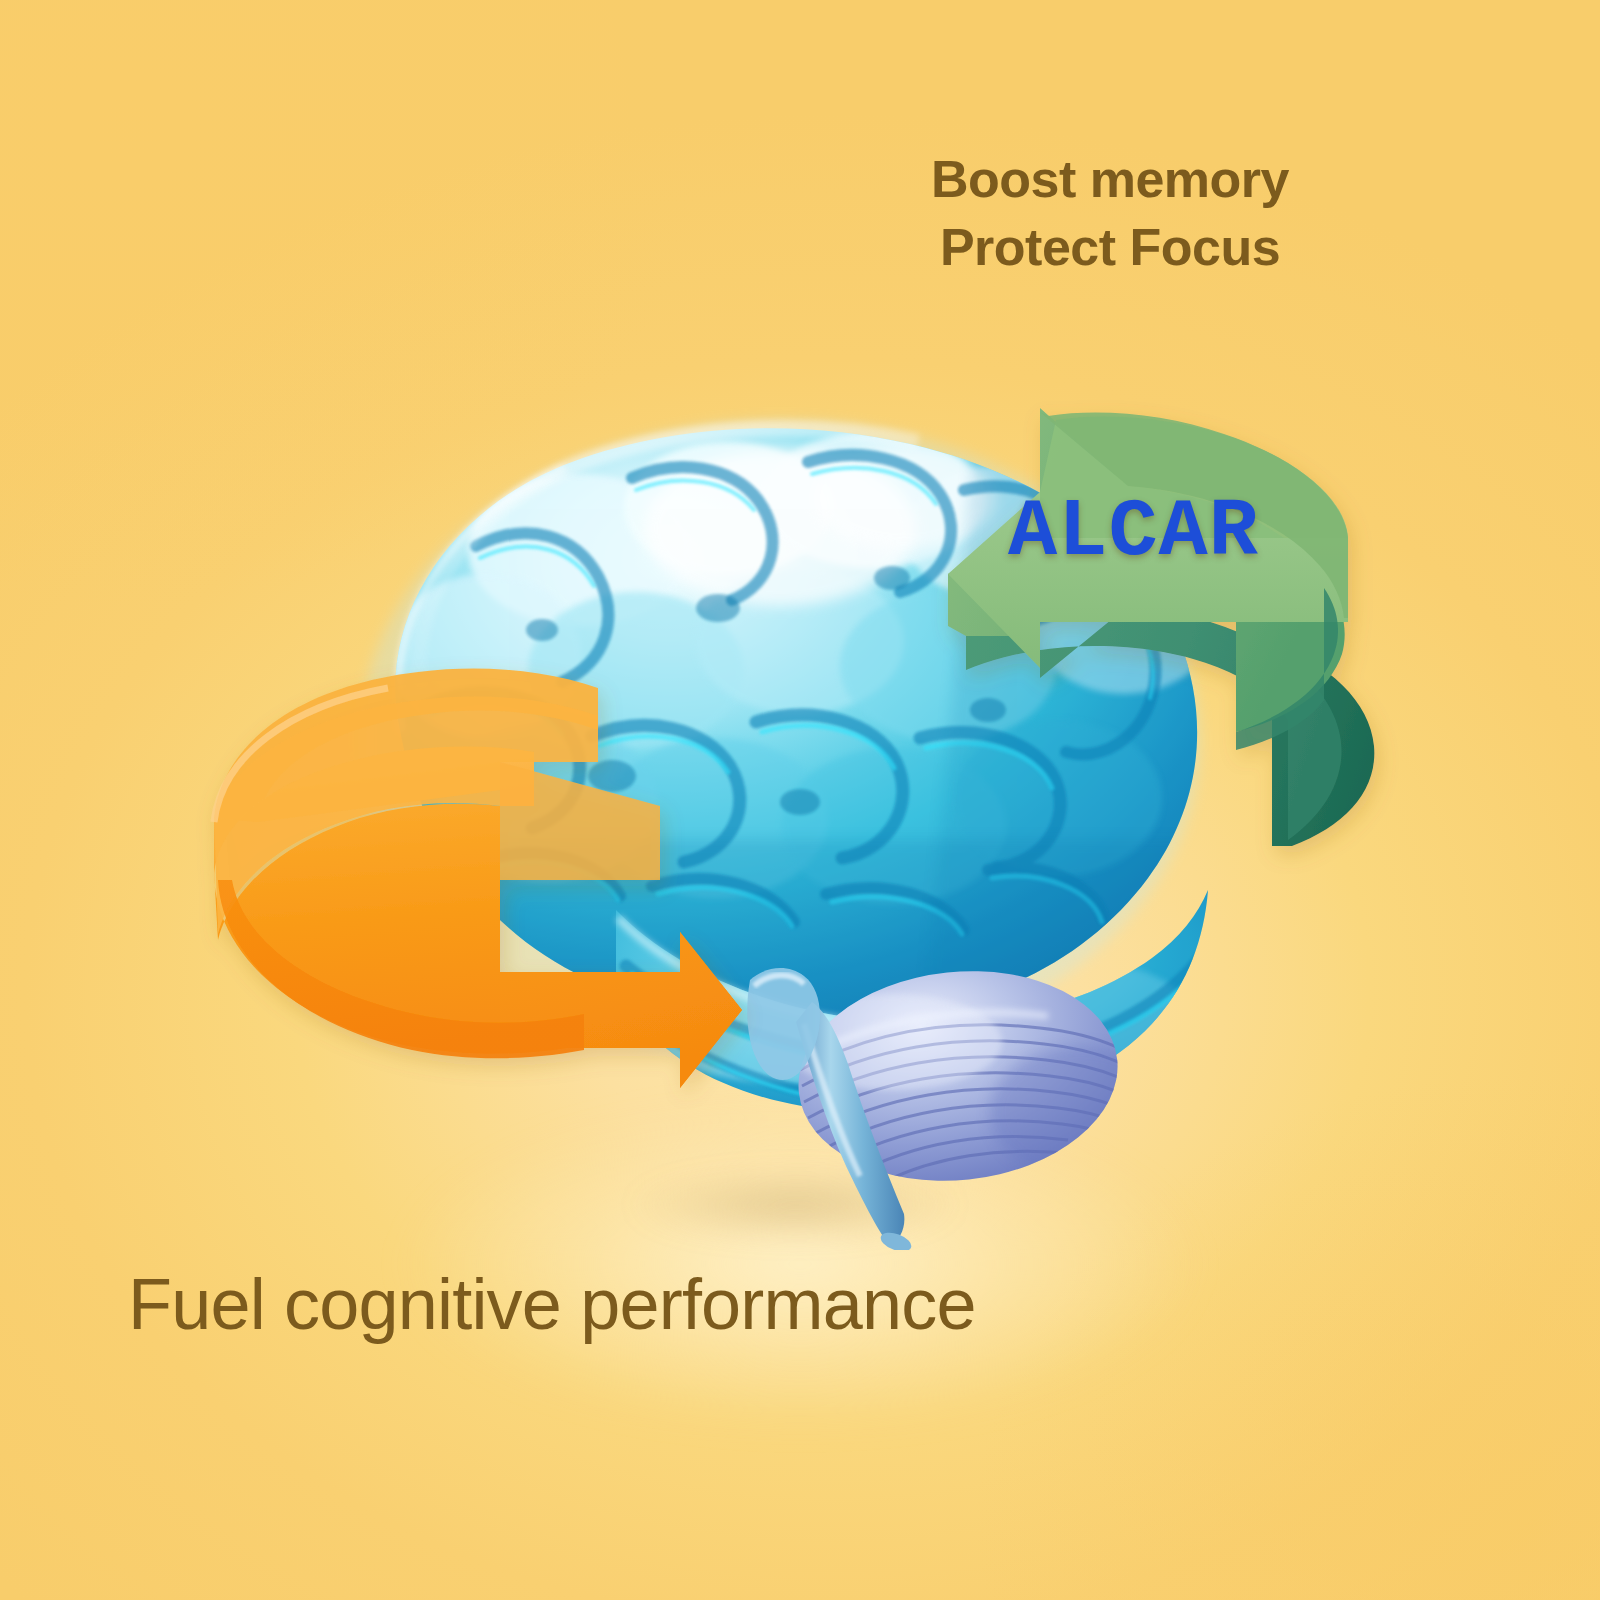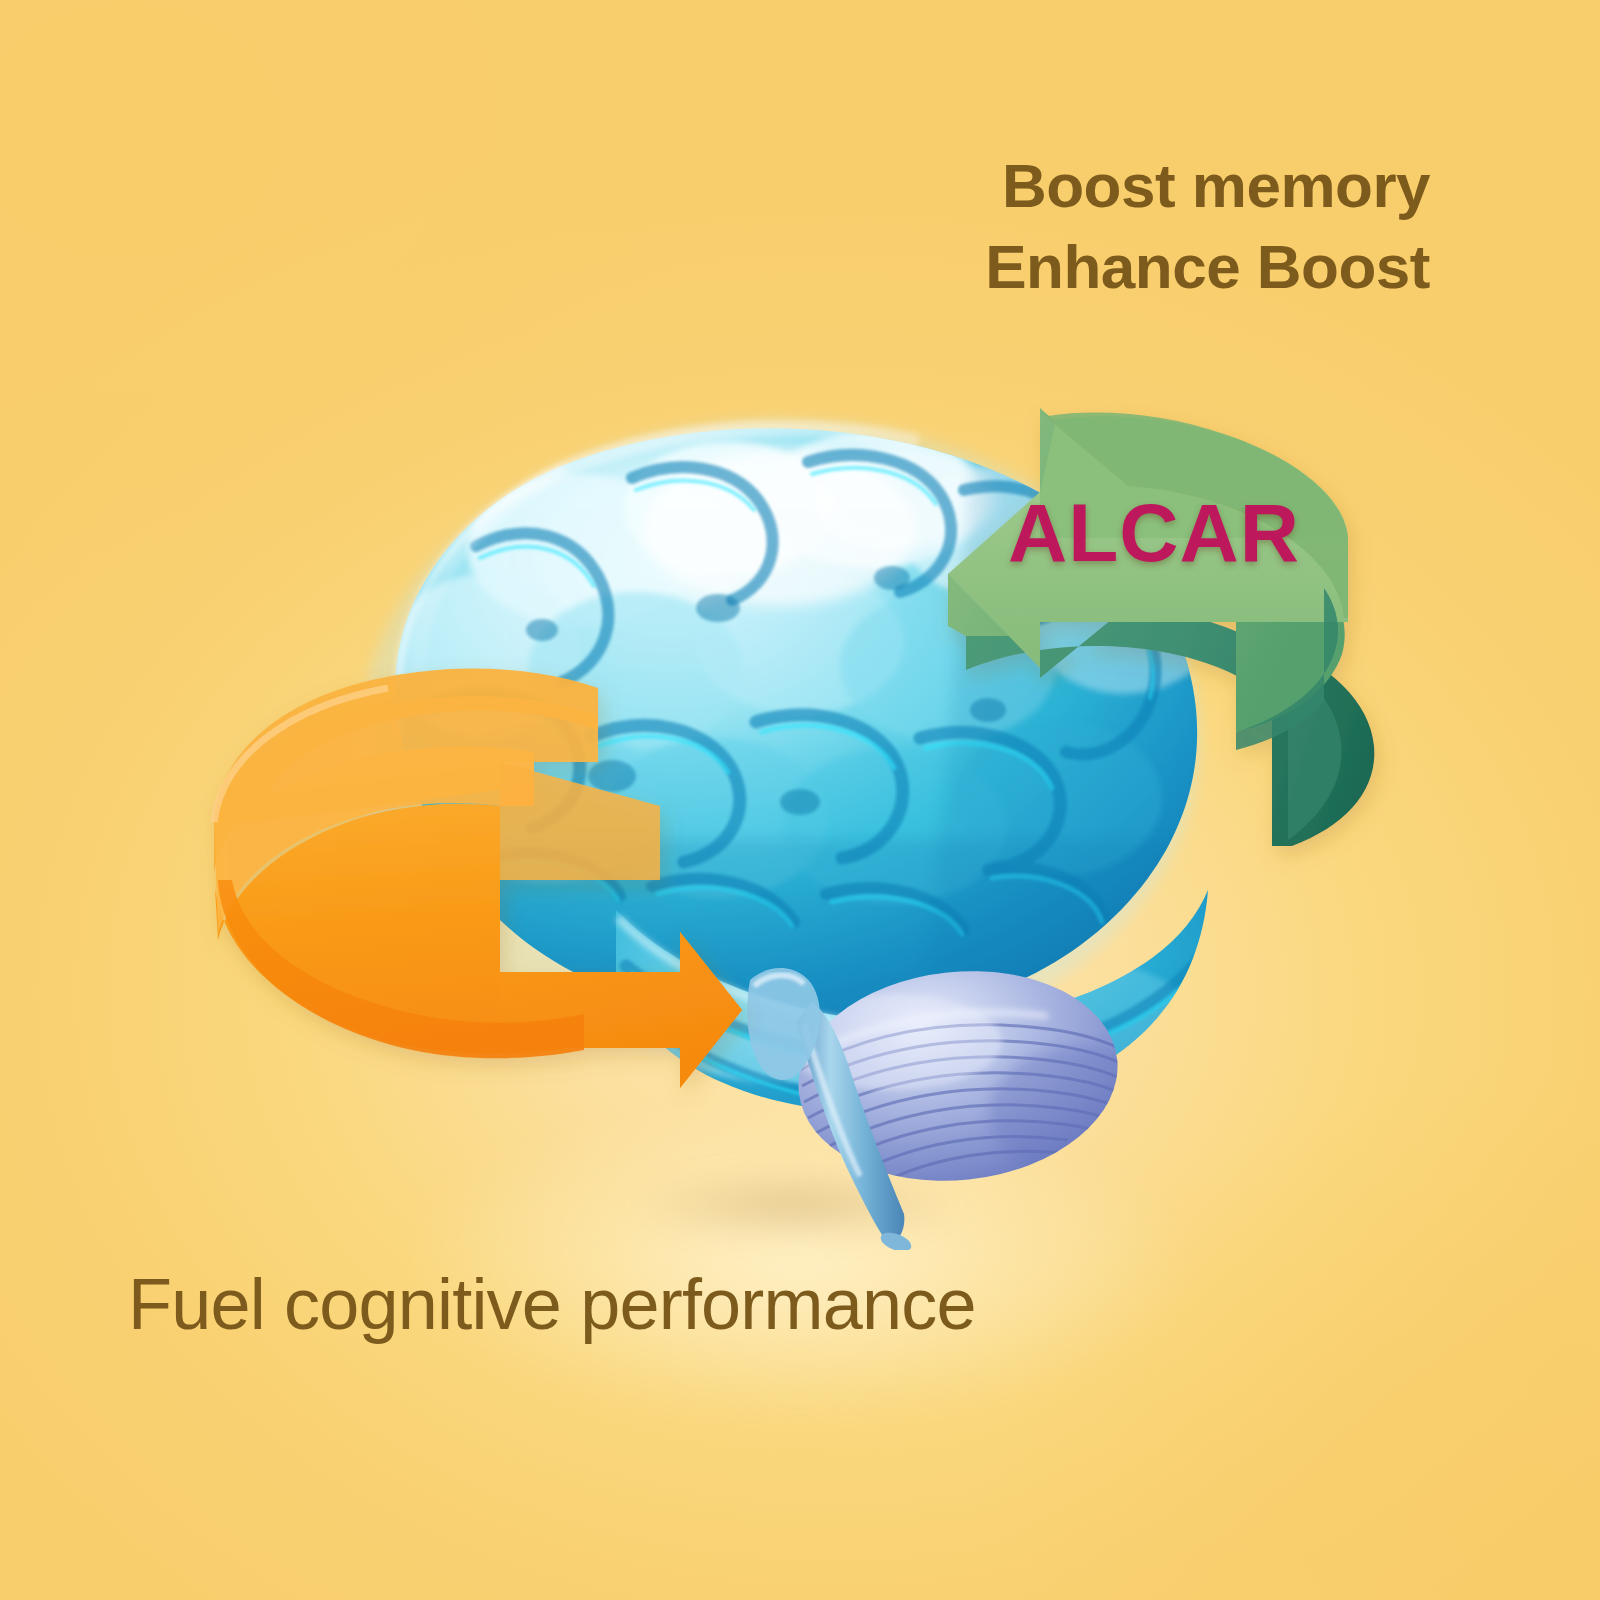--- a/index.html
+++ b/index.html
@@ -41,25 +41,25 @@
     filter: blur(18px);
   }
 
   
   .head-top {
     position: absolute;
     left: 790px;
     top: 146px;
     width: 640px;
     color: #7c5b1d;
-    font-size: 62px;
+    font-size: 52px;
     font-weight: bold;
     line-height: 1.30;
     letter-spacing: -0.5px;
-    text-align: right;
+    text-align: center;
     white-space: nowrap;
   }
   .head-bottom {
     position: absolute;
     left: 128px;
     top: 1258px;
     width: 1120px;
     color: #7c5b1d;
     font-size: 72px;
     font-weight: normal;
@@ -88,22 +88,22 @@
     filter: blur(14px);
   }
   .brain-svg { position: absolute; inset: 0; width: 100%; height: 100%; }
 
   
   .arrow-layer { position: absolute; inset: 0; pointer-events: none; }
   .arrow-svg { position: absolute; inset: 0; width: 1600px; height: 1600px; }
 
   .arrow-label {
     position: absolute;
-    color: #be185d;
-    font-family: Liberation Sans, sans-serif;
+    color: #1d4ed8;
+    font-family: Liberation Mono, monospace;
     font-weight: bold;
     text-shadow: 0 3px 6px rgba(90,50,10,0.34);
     white-space: nowrap;
   }
   .label-alcar {
     left: 1008px;
     top: 486px;
     font-size: 82px;
     letter-spacing: 1px;
   }
@@ -481,20 +481,20 @@
 
         <path d="M214,822 C222,756 290,706 388,688" fill="none" stroke="#fdd089" stroke-width="7" opacity="0.75"></path>
       </g>
     </svg>
 
     <div class="arrow-label label-alcar">ALCAR</div>
   </div>
 
   <div class="head-top">
     <span class="head-line">Boost memory</span>
-    <span class="head-line">Enhance Boost</span>
+    <span class="head-line">Protect Focus</span>
   </div>
 
   <div class="head-bottom">
     <span class="head-line">Fuel cognitive performance</span>
   </div>
 
 </div>
 
 </body></html>

